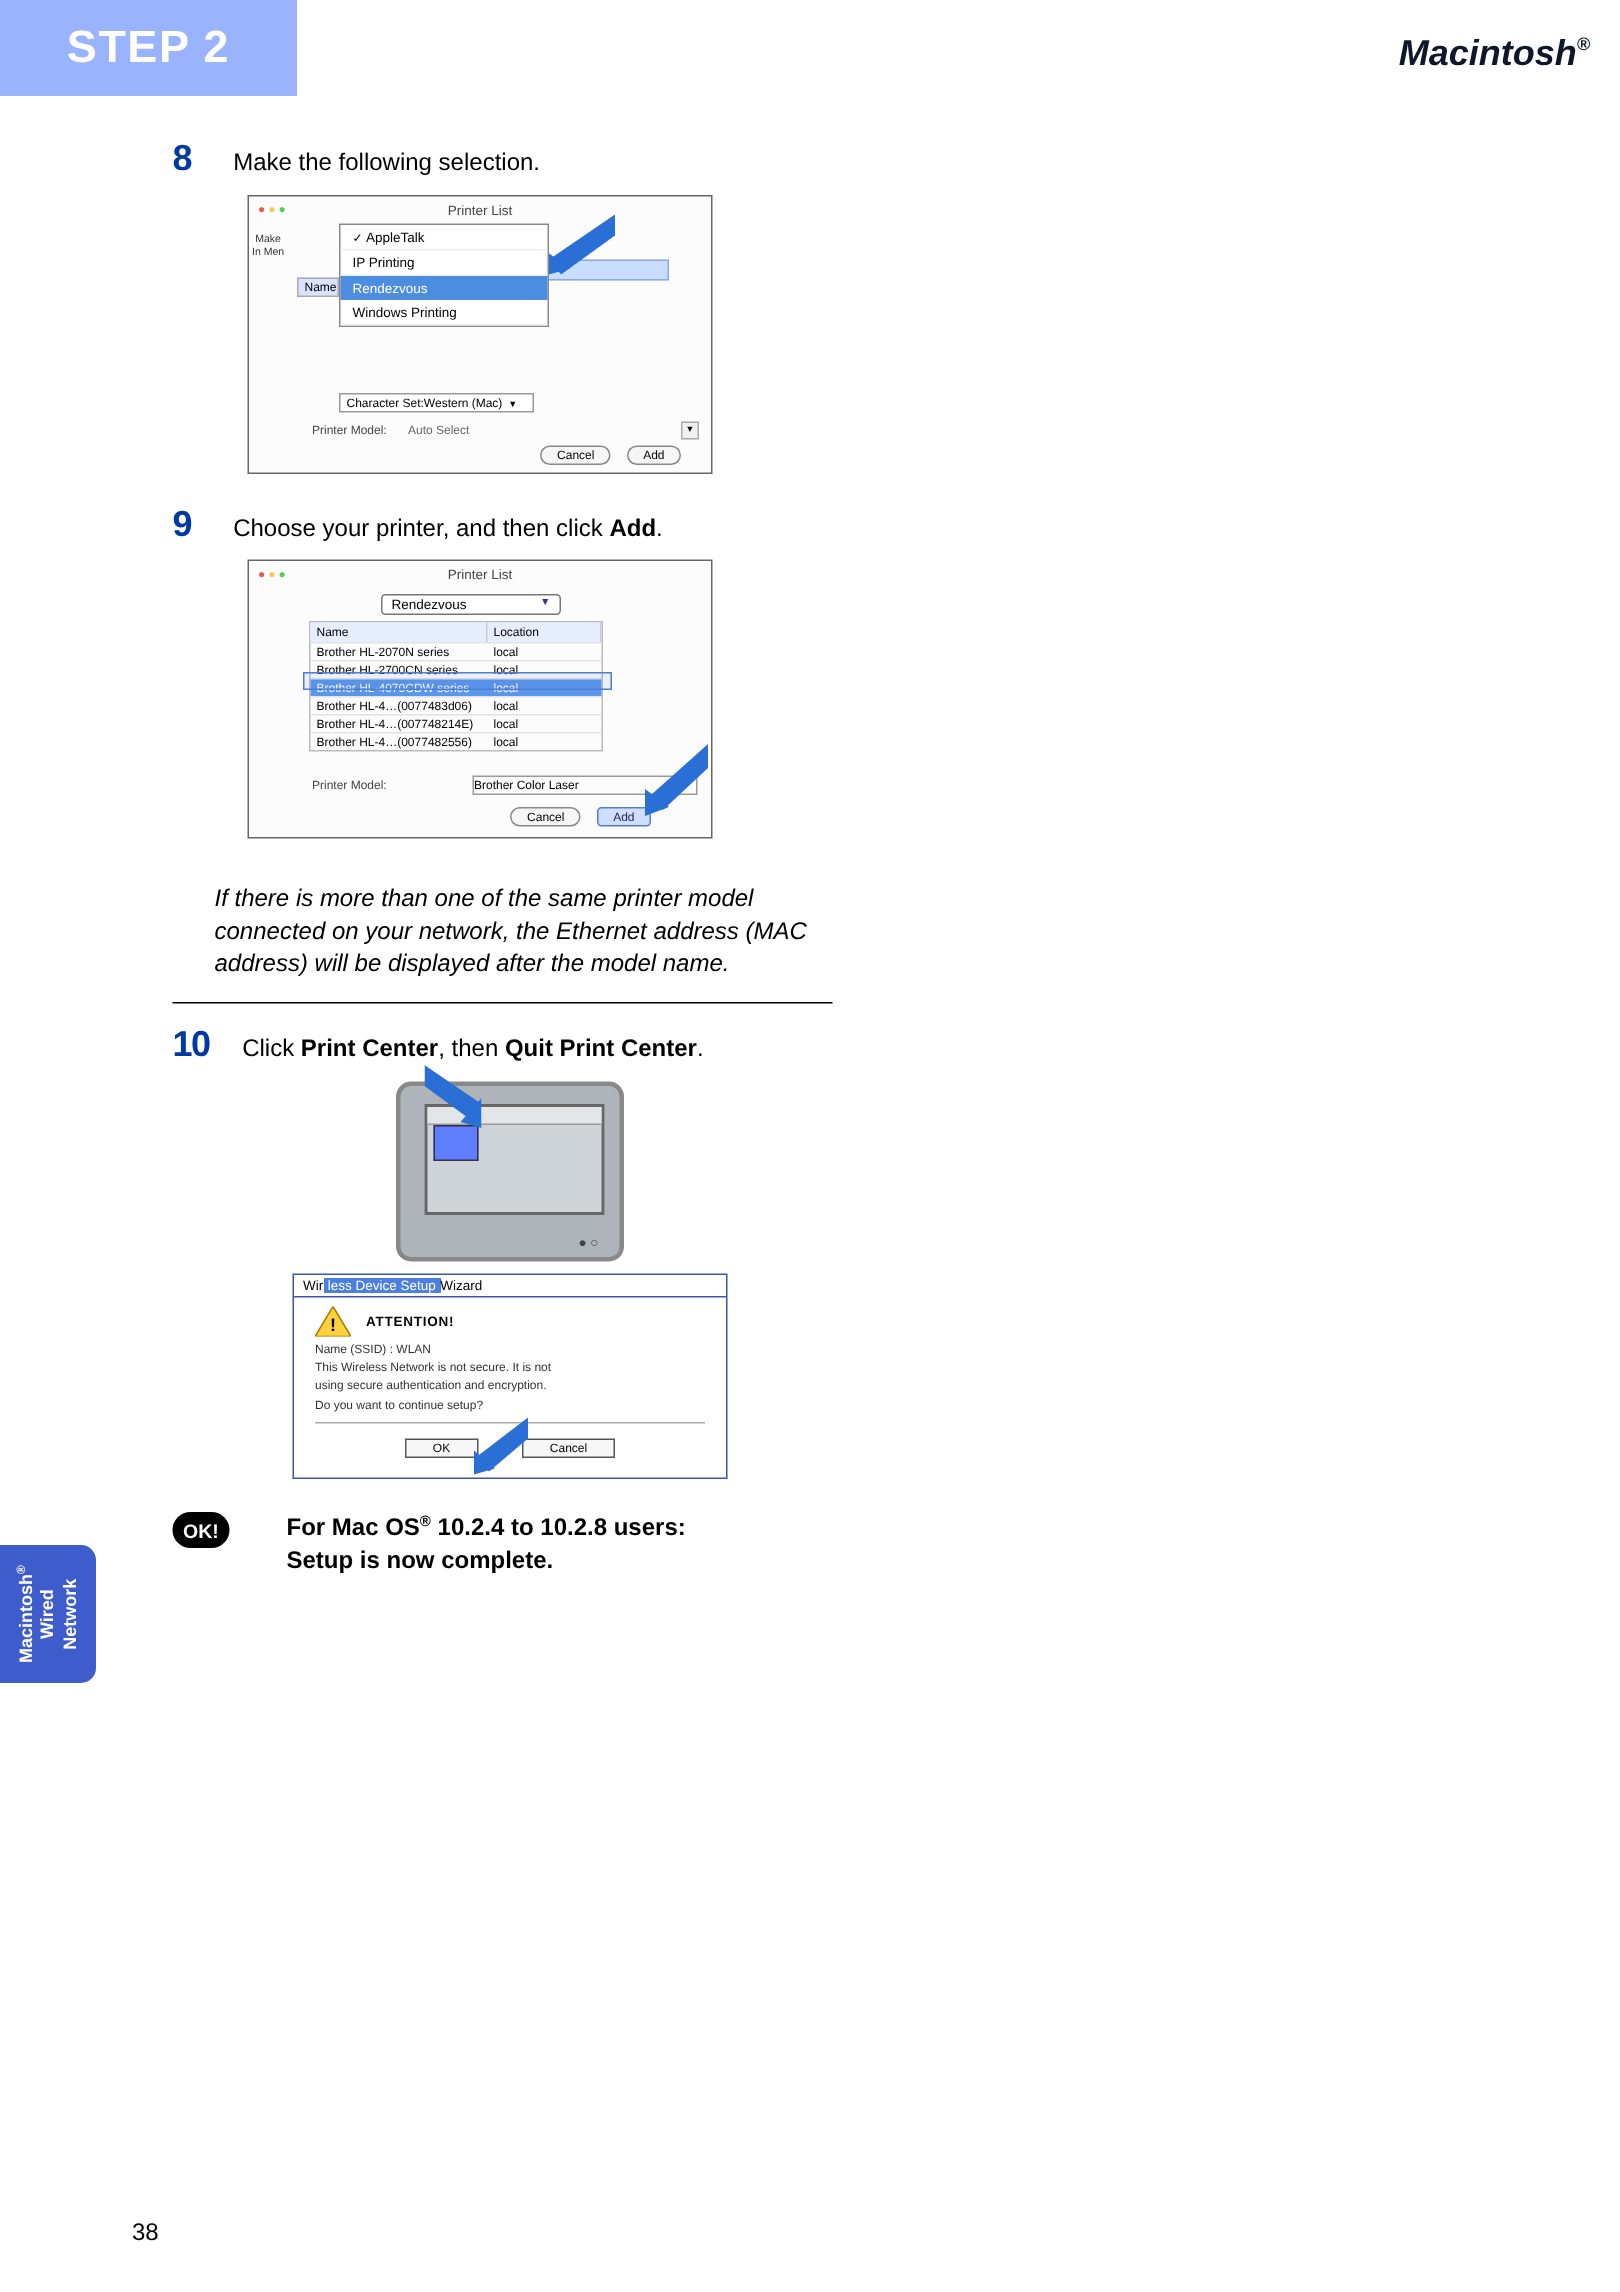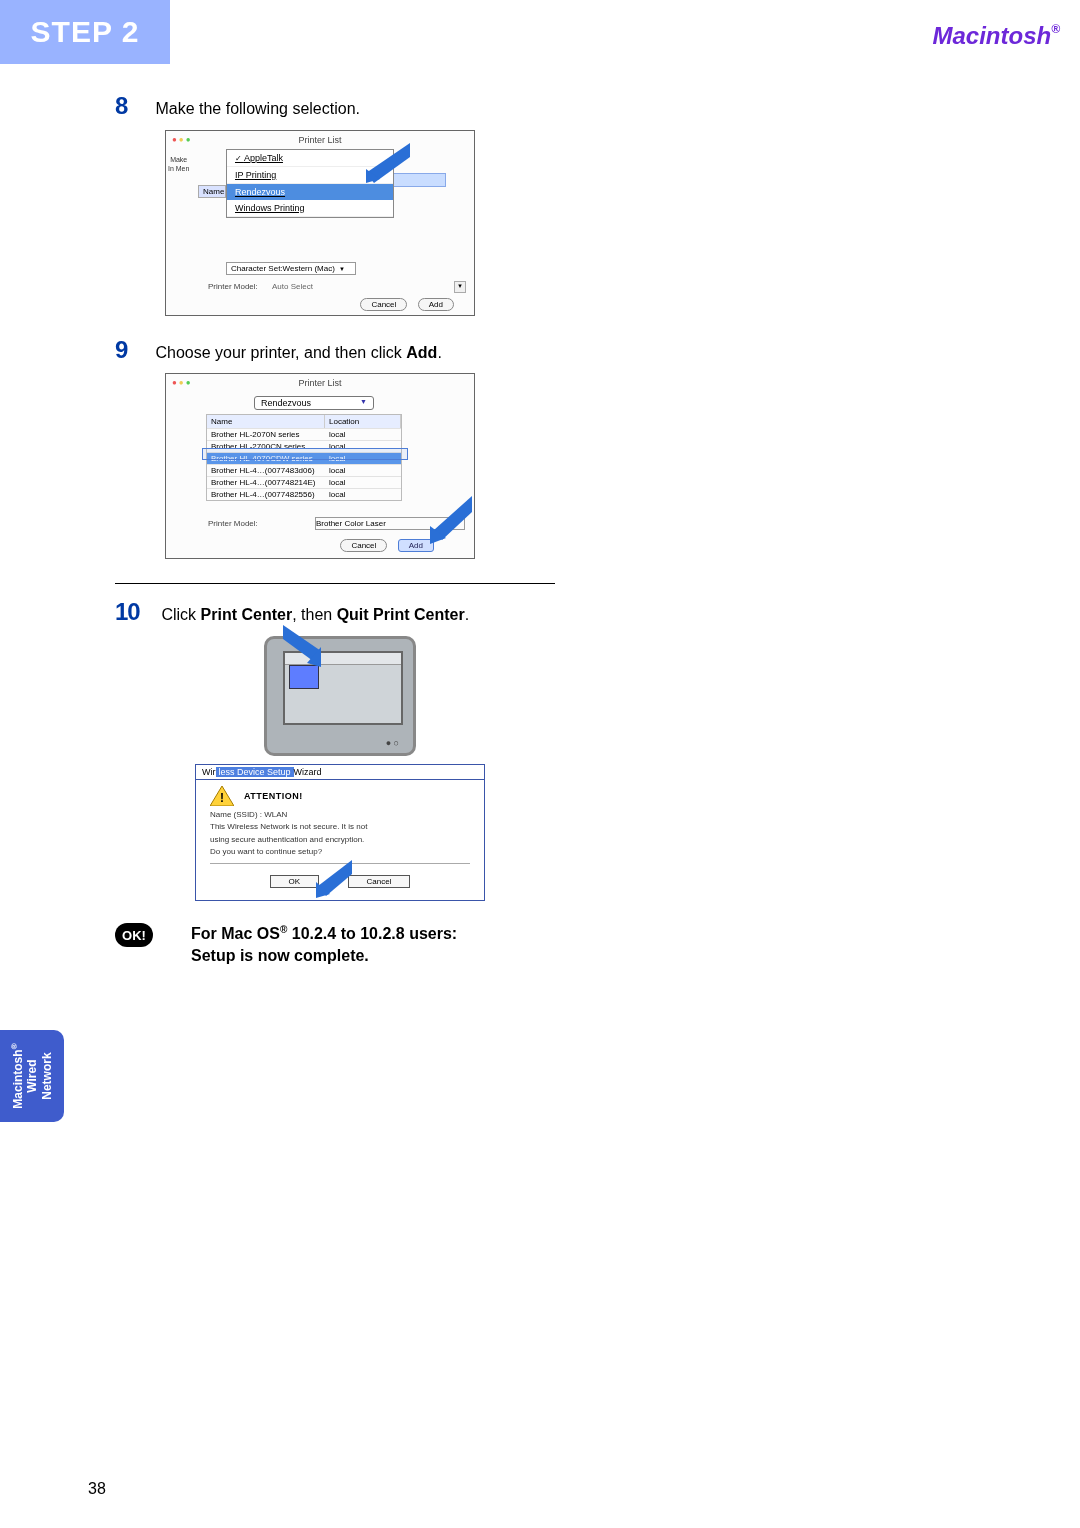--- a/index.html
+++ b/index.html
@@ -1,37 +1,37 @@
 <!DOCTYPE html>
 <html><head>
 <meta charset="utf-8">
 <style>
   * { box-sizing: border-box; margin: 0; padding: 0; }
   body { width: 1080px; height: 1528px; font-family: Arial, Helvetica, sans-serif; background: #fff; position: relative; color:#000; }
   .header { display:flex; align-items:stretch; height:64px; width:100%; }
-  .step-badge { width:170px; background:#99b3ff; display:flex; align-items:center; justify-content:center; color:#fff; font-family:"Arial Black",Arial,sans-serif; font-weight:900; font-size:30px; letter-spacing:1px; }
+  .step-badge { width:198px; background:#99b3ff; display:flex; align-items:center; justify-content:center; color:#fff; font-family:"Arial Black",Arial,sans-serif; font-weight:900; font-size:30px; letter-spacing:1px; }
   .step-title { flex:1; background:#0039a3; display:flex; align-items:center; padding-left:14px; color:#fff; font-size:31px; font-weight:bold; }
-  .header-right { position:absolute; right:20px; top:22px; color:#6d28d9; font-style:italic; font-weight:bold; font-size:24px; }
+  .header-right { position:absolute; right:20px; top:22px; color:#0f172a; font-style:italic; font-weight:bold; font-size:24px; }
   .header-right sup { font-size:12px; vertical-align:top; font-style:italic;}
   .content { padding: 30px 0 0 115px; width: 555px; }
   .instr-row { margin-bottom: 10px; }
   .instr-num { display:inline-block; width:36px; font-family:"Arial Black",Arial,sans-serif; font-weight:900; font-size:24px; color:#0039a3; vertical-align:top; line-height:1; }
   .instr-num.wide { width:42px; letter-spacing:-1px;}
   .instr-text { display:inline-block; width:390px; font-size:16px; line-height:1.35; vertical-align:top; margin-top:4px;}
   .bold { font-weight:bold; }
   .fig { margin: 6px 0 22px 50px; }
   .fig-border { border:1px solid #666; background:#fff; }
 
   
   .s1 { width:310px; height:186px; position:relative; background:#fcfcfc; }
   .s1 .win-traffic { position:absolute; top:4px; left:6px; font-size:8px; letter-spacing:2px; }
   .tl-red{color:#e55;} .tl-yel{color:#ec5;} .tl-grn{color:#5c5;}
   .s1 .win-title { position:absolute; top:4px; left:0; right:0; text-align:center; font-size:9px; color:#444;}
   .s1 .left-labels { position:absolute; top:24px; left:2px; font-size:7px; color:#333; line-height:1.4; text-align:center; }
-  .s1 .dropdown { position:absolute; top:18px; left:60px; width:168px; background:#fff; border:1px solid #888; font-size:9px;text-decoration:underline; }
+  .s1 .dropdown { position:absolute; top:18px; left:60px; width:140px; background:#fff; border:1px solid #888; font-size:9px; }
   .s1 .dropdown .dd-item { padding:3px 8px; border-bottom:1px solid #eee; }
   .s1 .dropdown .dd-item.check::before { content:"✓ "; font-size:8px;}
   .s1 .dropdown .dd-sel { background:#4d8de0; color:#fff; padding:3px 8px; position:relative;}
   .s1 .name-hdr { position:absolute; top:54px; left:32px; width:28px; background:#d9e2ff; border:1px solid #aaa; font-size:8px; padding:1px 4px;}
   .s1 .sel-row-wide { position:absolute; top:42px; left:60px; width:220px; height:14px; background:#c9ddff; border:1px solid #88a9e9;}
   .s1 .charset { position:absolute; bottom:40px; left:60px; font-size:8px; border:1px solid #999; padding:1px 10px 1px 4px; background:#fff; }
   .s1 .charset::after{content:"▼"; font-size:6px; margin-left:4px;}
   .s1 .pm-label { position:absolute; bottom:24px; left:42px; font-size:8px; color:#444;}
   .s1 .pm-val { position:absolute; bottom:24px; left:106px; font-size:8px; color:#666;}
   .s1 .pm-select { position:absolute; bottom:22px; right:8px; width:12px; height:12px; border:1px solid #aaa; background:#f0f0f0; font-size:7px; text-align:center;}
@@ -201,20 +201,21 @@
         <span class="btn add">Add</span>
       </div>
       <svg class="arrow2" viewBox="0 0 42 50">
           <polygon class="arrow-body" points="42,0 4,34 12,44 42,16"></polygon>
           <polygon class="arrow-body" points="0,30 16,42 0,48"></polygon>
         </svg>
     </div>
   </div>
 
   <div class="note">
+    <div class="note-body">If there is more than one of the same printer model connected on your network, the Ethernet address (MAC address) will be displayed after the model name.</div>
     <div class="note-line-bottom"></div>
   </div>
 
   <div class="instr-row">
     <span class="instr-num wide">10</span>
     <span class="instr-text">
       <span>Click </span><span class="bold">Print Center</span><span>, then </span><span class="bold">Quit Print Center</span><span>.</span>
     </span>
   </div>
   <div class="fig fig3">

